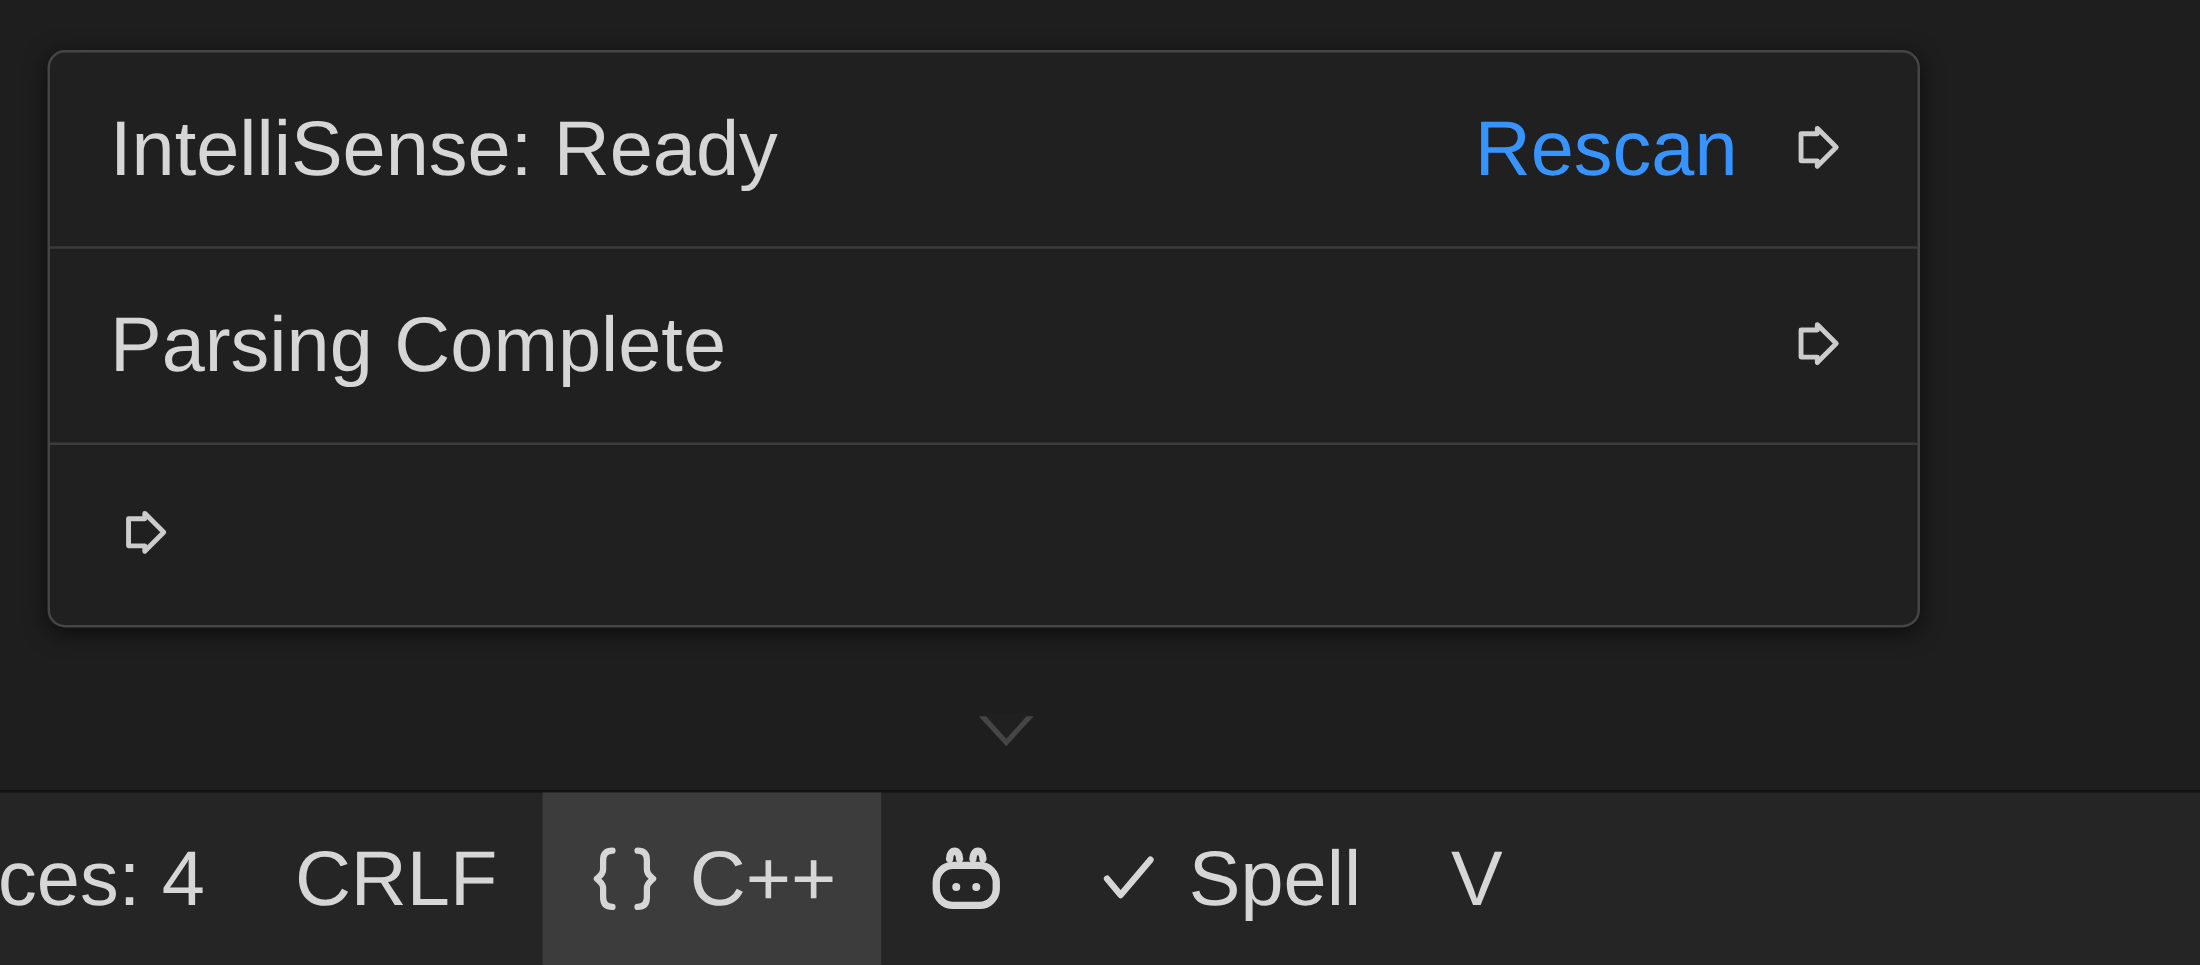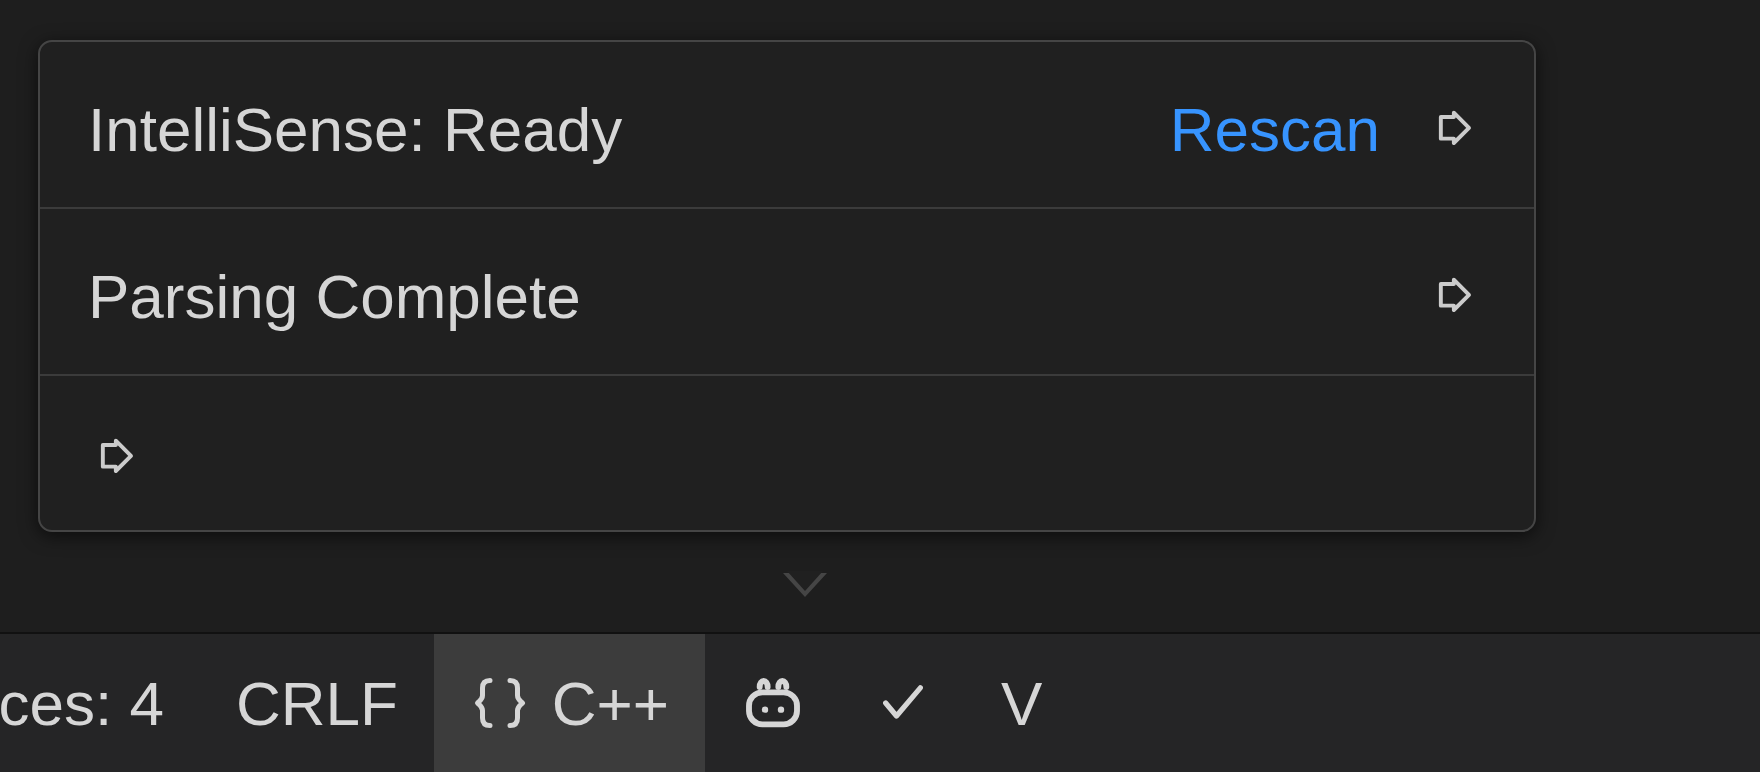--- a/index.html
+++ b/index.html
@@ -23,33 +23,32 @@
     border-radius: 14px;
     background: #202020;
     box-shadow: 0 4px 18px rgba(0,0,0,0.6);
   }
   .popup-row {
     display: flex;
     align-items: center;
     justify-content: space-between;
     padding: 42px 48px;
     border-bottom: 2px solid #3b3b3b;
-    margin-top: 10px;
   }
   .popup-row:last-child { border-bottom: none; }
   .row-label {
     font-size: 62px;
     font-weight: 400;
     color: #d6d6d6;
     white-space: nowrap;
   }
   .row-right {
     display: flex;
     align-items: center;
-    gap: 46px;
+    gap: 36px;
   }
   .row-action {
     font-size: 62px;
     font-weight: 400;
     color: #3794ff;
     cursor: pointer;
     white-space: nowrap;
   }
   .pin-btn {
     display: inline-flex;
@@ -182,17 +181,18 @@
         <circle cx="15" cy="14.5" r="1.2" fill="currentColor" stroke="none"></circle>
       </svg>
     </span>
   </div>
   <div class="status-item">
     <span class="icon">
       <svg width="52" height="52" viewBox="0 0 24 24" fill="none" stroke="currentColor" stroke-width="2.4" stroke-linecap="round" stroke-linejoin="round">
         <polyline points="4 12 9 18 20 5"></polyline>
       </svg>
     </span>
+    <span>Spell</span>
   </div>
   <div class="status-item crop-right" style="padding-right:0;">
     <span>V</span>
   </div>
 </div>
 
 </body></html>

